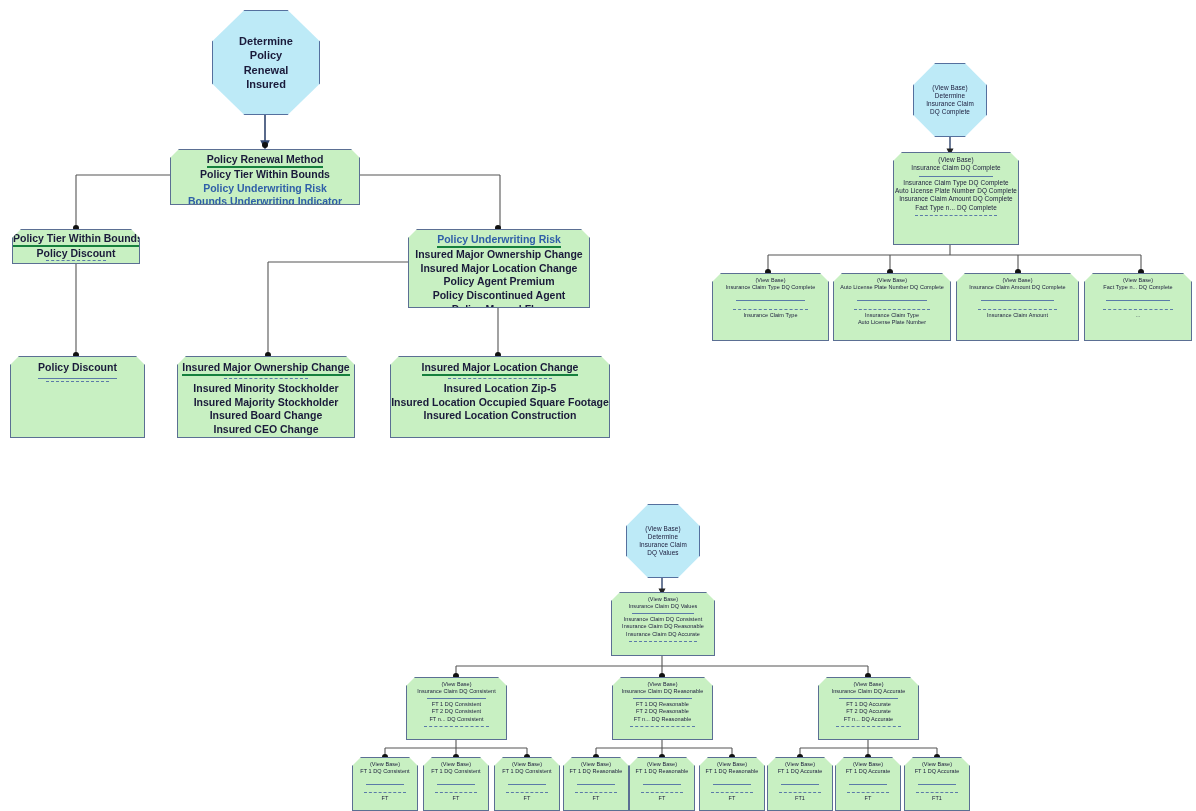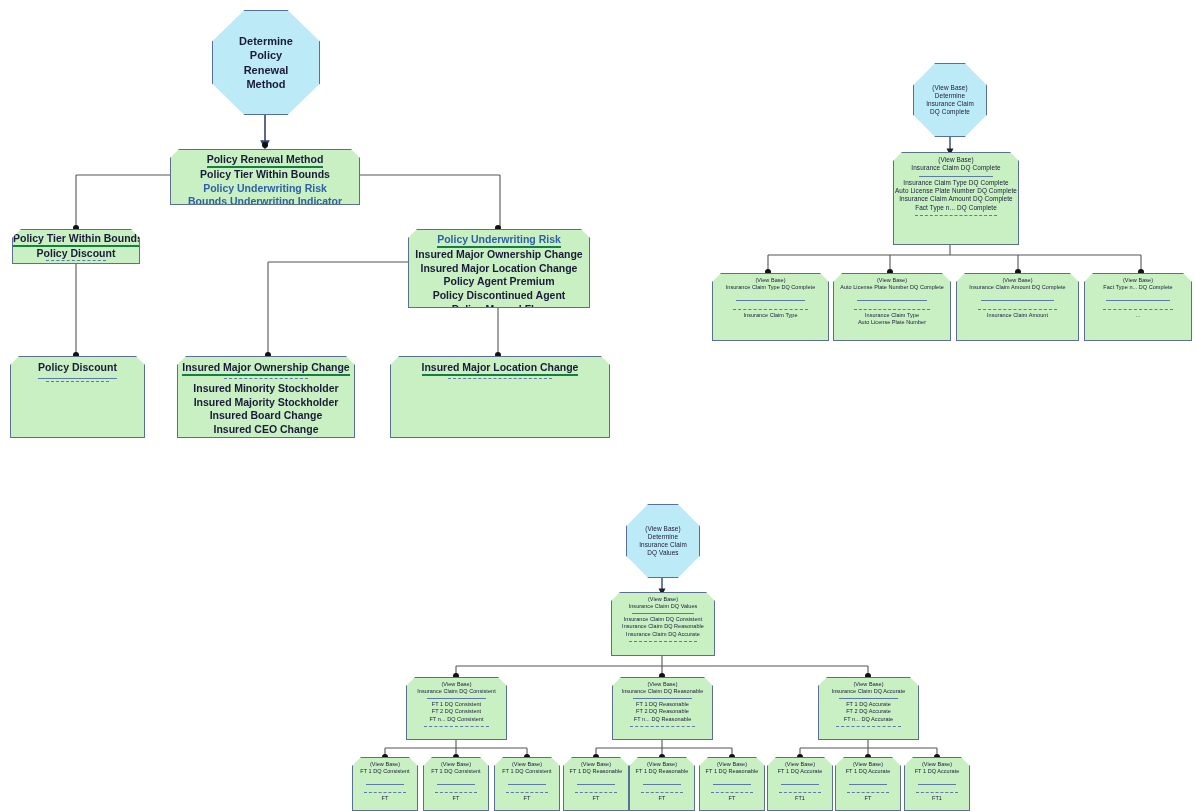--- a/index.html
+++ b/index.html
@@ -153,21 +153,21 @@
       <line x1="868" y1="748" x2="868" y2="757"></line>
       <line x1="937" y1="748" x2="937" y2="757"></line>
     </g>
   </svg>
 
   <div class="oct s-lg" style="left:212px;top:10px;width:108px;height:105px;">
     <div class="oct-inner">
       <span class="ln">Determine</span>
       <span class="ln">Policy</span>
       <span class="ln">Renewal</span>
-      <span class="ln">Method</span>
+      <span class="ln">Insured</span>
     </div>
   </div>
 
   <div class="dot" style="left:262px;top:142px;"></div>
   <div class="node s-md" style="left:170px;top:149px;width:190px;height:56px;padding-top:3px;">
     <span class="ln tu title">Policy Renewal Method</span>
     <span class="ln">Policy Tier Within Bounds</span>
     <span class="ln blue">Policy Underwriting Risk</span>
     <span class="ln blue">Bounds Underwriting Indicator</span>
   </div>
@@ -206,20 +206,25 @@
       <span class="ln">Insured Majority Stockholder</span>
       <span class="ln">Insured Board Change</span>
       <span class="ln">Insured CEO Change</span>
     </div>
   </div>
 
   <div class="dot" style="left:495px;top:352px;"></div>
   <div class="node s-md" style="left:390px;top:356px;width:220px;height:82px;padding-top:4px;">
     <span class="ln tu title">Insured Major Location Change</span>
     <div class="hr-dash"></div>
+    <div class="body">
+      <span class="ln">Insured Location  Zip-5</span>
+      <span class="ln">Insured Location Occupied Square Footage</span>
+      <span class="ln">Insured Location Construction</span>
+    </div>
   </div>
 
   <div class="oct s-sm" style="left:913px;top:63px;width:74px;height:74px;">
     <div class="oct-inner">
       <span class="ln">(View Base)</span>
       <span class="ln">Determine Insurance Claim</span>
       <span class="ln">DQ Complete</span>
     </div>
   </div>
 

